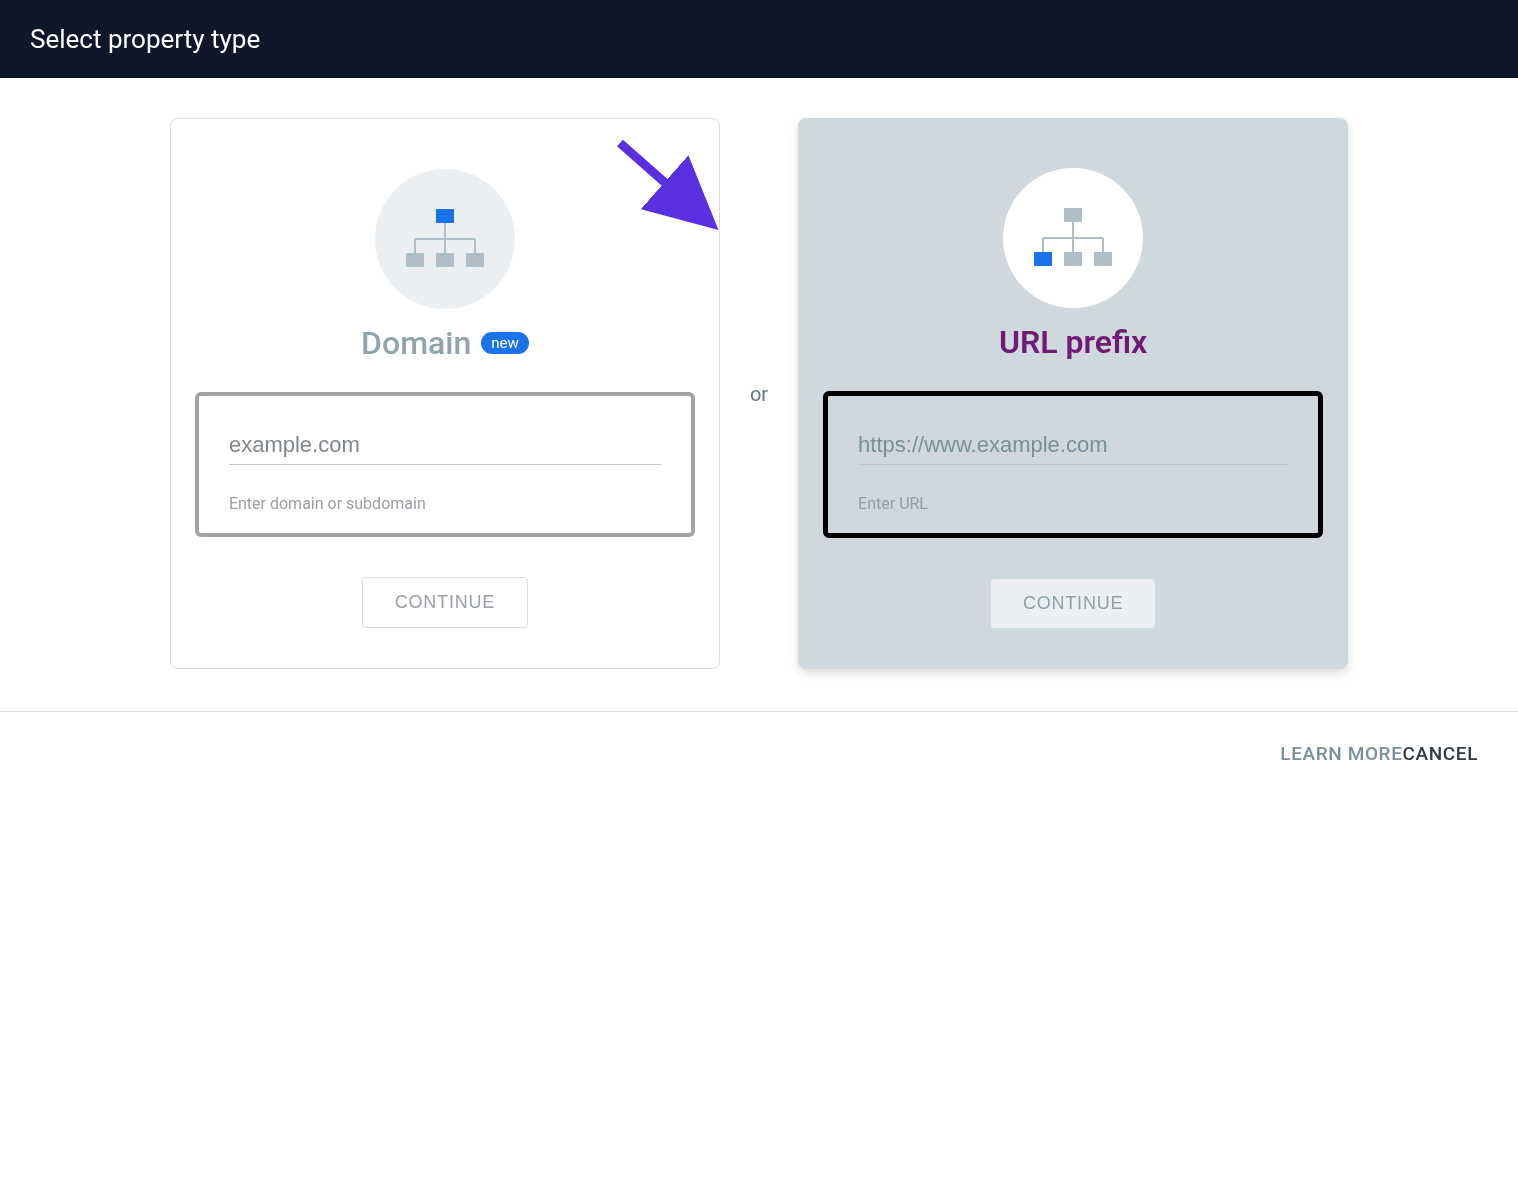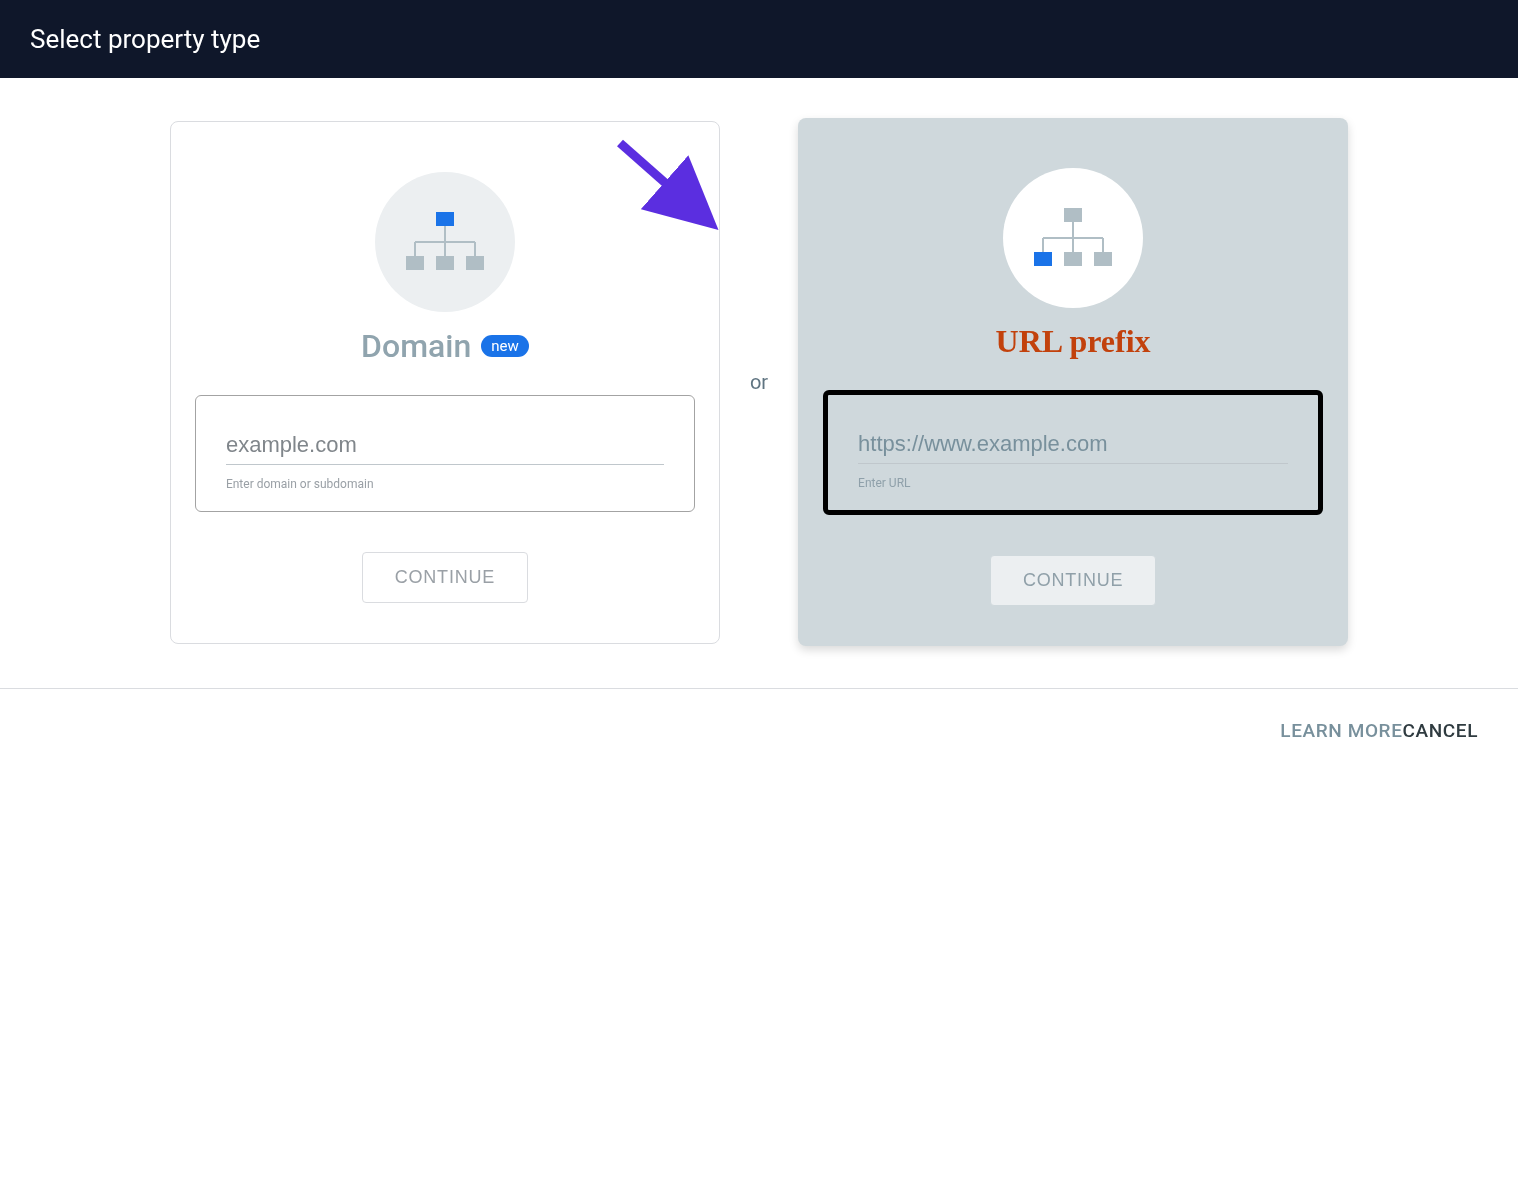--- a/index.html
+++ b/index.html
@@ -69,22 +69,21 @@
       margin-bottom: 30px;
     }
     .card-title-domain {
       font-size: 32px;
       font-weight: 500;
       color: #90a4ae;
     }
     .card-title-url {
       font-size: 32px;
       font-weight: 600;
-      color: #c2410c;
-      font-family: Liberation Serif, serif;
+      color: #701a75;
     }
     .badge-new {
       background: #1a73e8;
       color: #ffffff;
       font-size: 15px;
       font-weight: 400;
       border-radius: 12px;
       padding: 2px 10px;
     }
     .feature-list {
@@ -95,21 +94,21 @@
     }
     .feature-list li {
       font-size: 20px;
       line-height: 1.7;
       color: #5f7481;
     }
     .card-urlprefix .feature-list li {
       color: #455a64;
     }
     .input-box {
-      border: 1px solid #a3a3a3;
+      border: 4px solid #a3a3a3;
       border-radius: 6px;
       padding: 30px 30px 20px 30px;
       width: 500px;
       margin-bottom: 40px;
     }
     .card-urlprefix .input-box {
       border: 5px solid #000000;
       background: transparent;
     }
     .url-input {
@@ -122,23 +121,23 @@
       padding: 6px 0;
       outline: none;
     }
     .url-input::placeholder {
       color: #80868b;
     }
     .card-urlprefix .url-input::placeholder {
       color: #78909c;
     }
     .input-helper {
-      font-size: 12px;
+      font-size: 16px;
       color: #9aa0a6;
-      margin-top: 12px;
+      margin-top: 29px;
       display: block;
     }
     .card-urlprefix .input-helper {
        color: #8fa0aa;
     }
     .continue-btn {
       border: 1px solid #dadce0;
       background: #ffffff;
       color: #9aa0a6;
       font-size: 18px;

